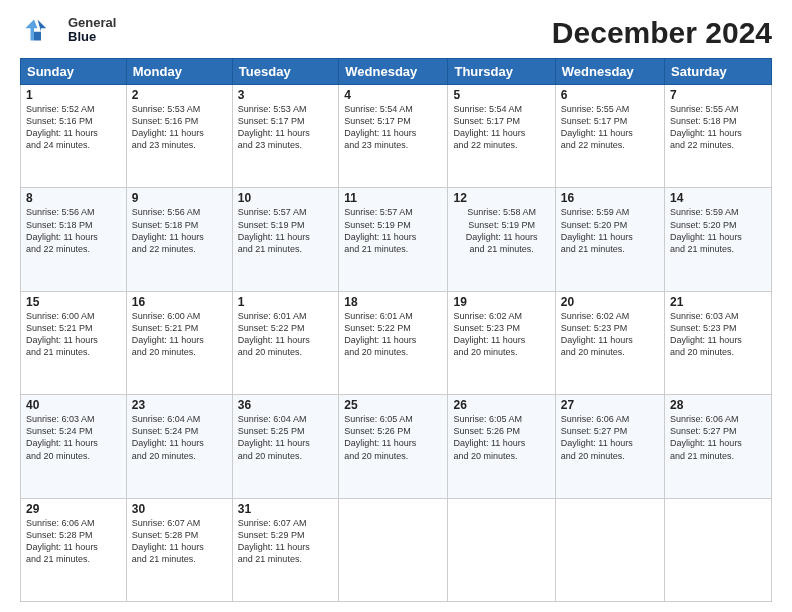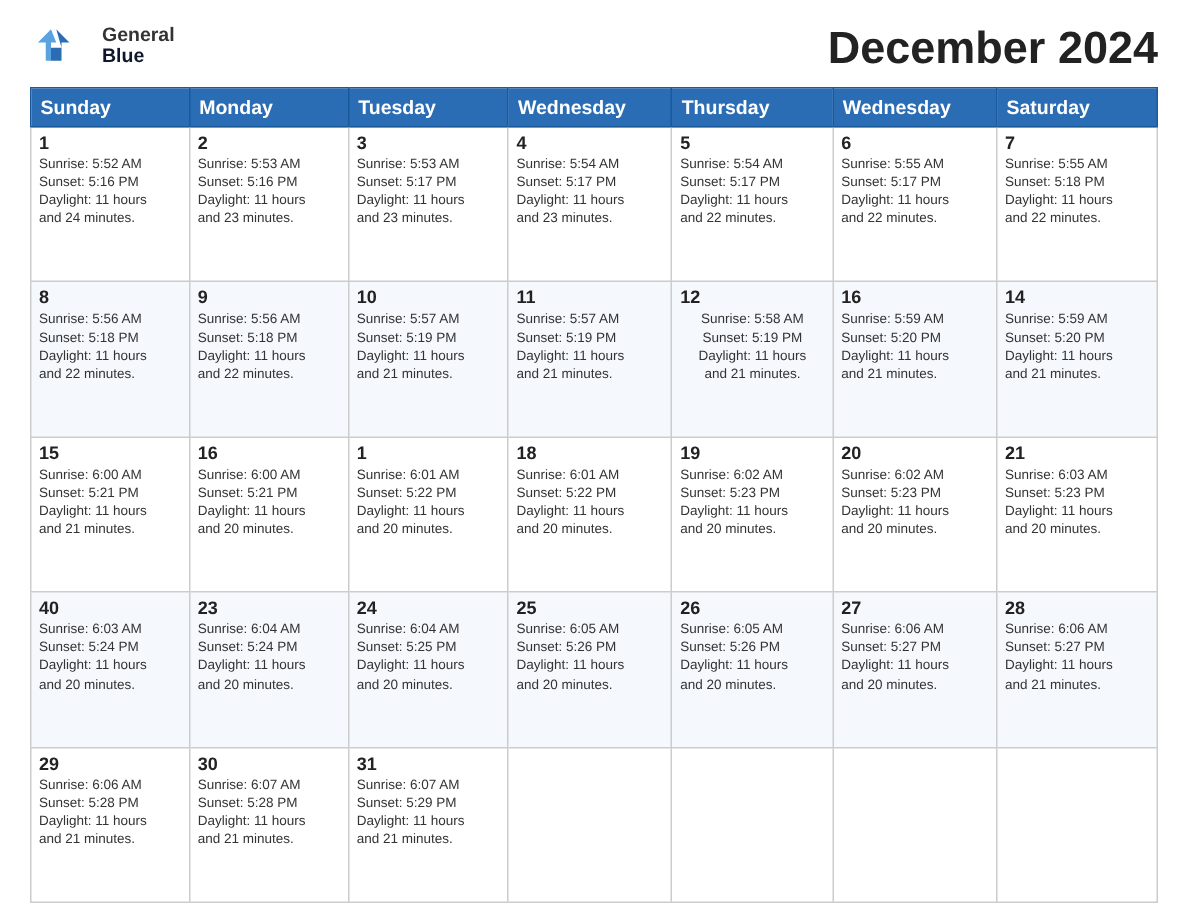--- a/index.html
+++ b/index.html
@@ -290,21 +290,21 @@
 and 20 minutes.</div>
           </td>
           <td>
             <span class="day-number">23</span>
             <div class="cell-text" style="white-space: pre-line;">Sunrise: 6:04 AM
 Sunset: 5:24 PM
 Daylight: 11 hours
 and 20 minutes.</div>
           </td>
           <td>
-            <span class="day-number">24</span>
+            <span class="day-number">36</span>
             <div class="cell-text" style="white-space: pre-line;">Sunrise: 6:04 AM
 Sunset: 5:25 PM
 Daylight: 11 hours
 and 20 minutes.</div>
           </td>
           <td>
             <span class="day-number">25</span>
             <div class="cell-text" style="white-space: pre-line;">Sunrise: 6:05 AM
 Sunset: 5:26 PM
 Daylight: 11 hours

